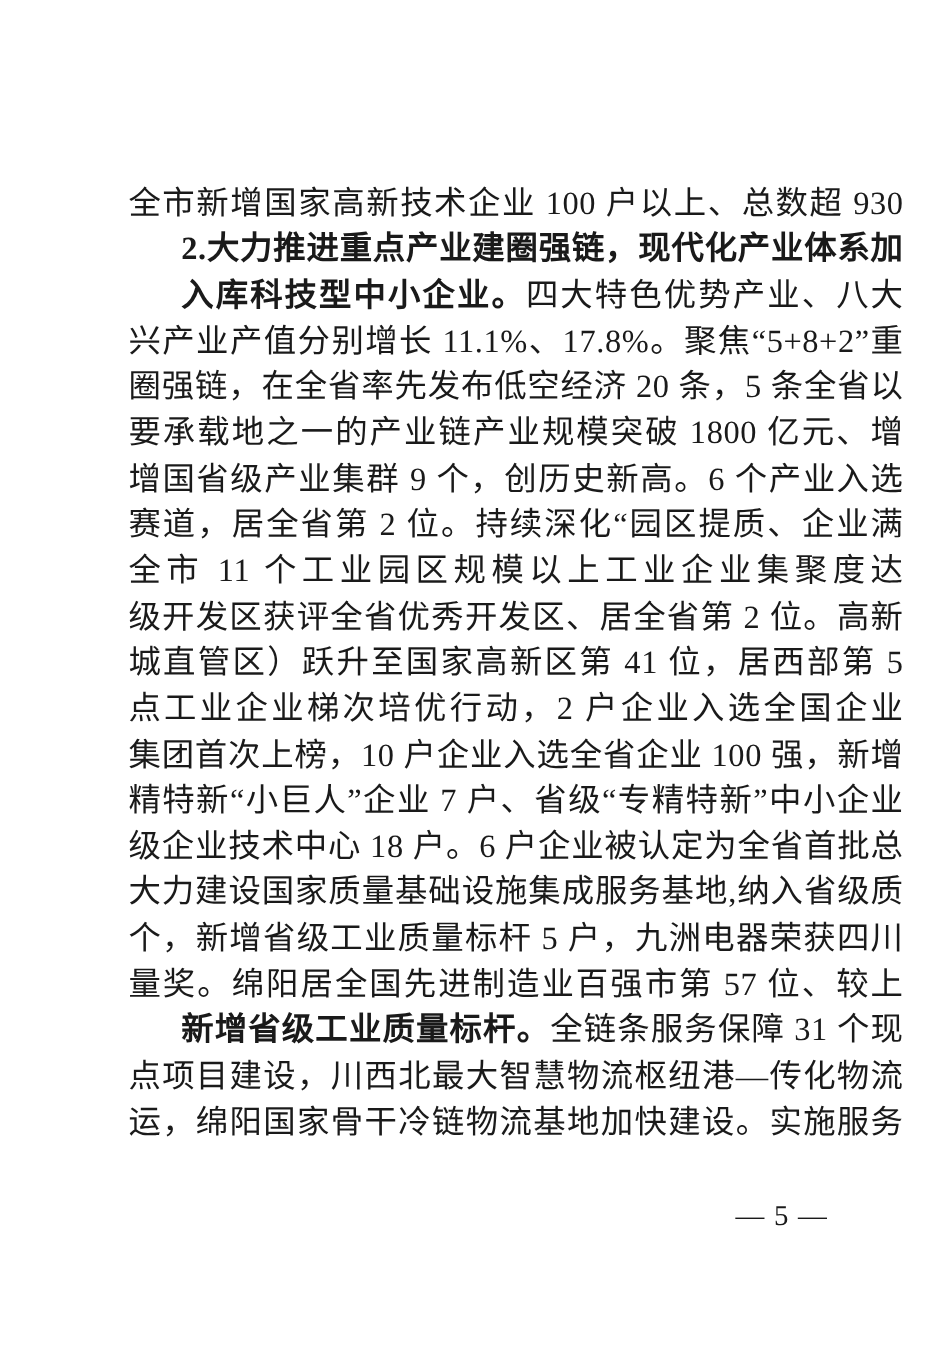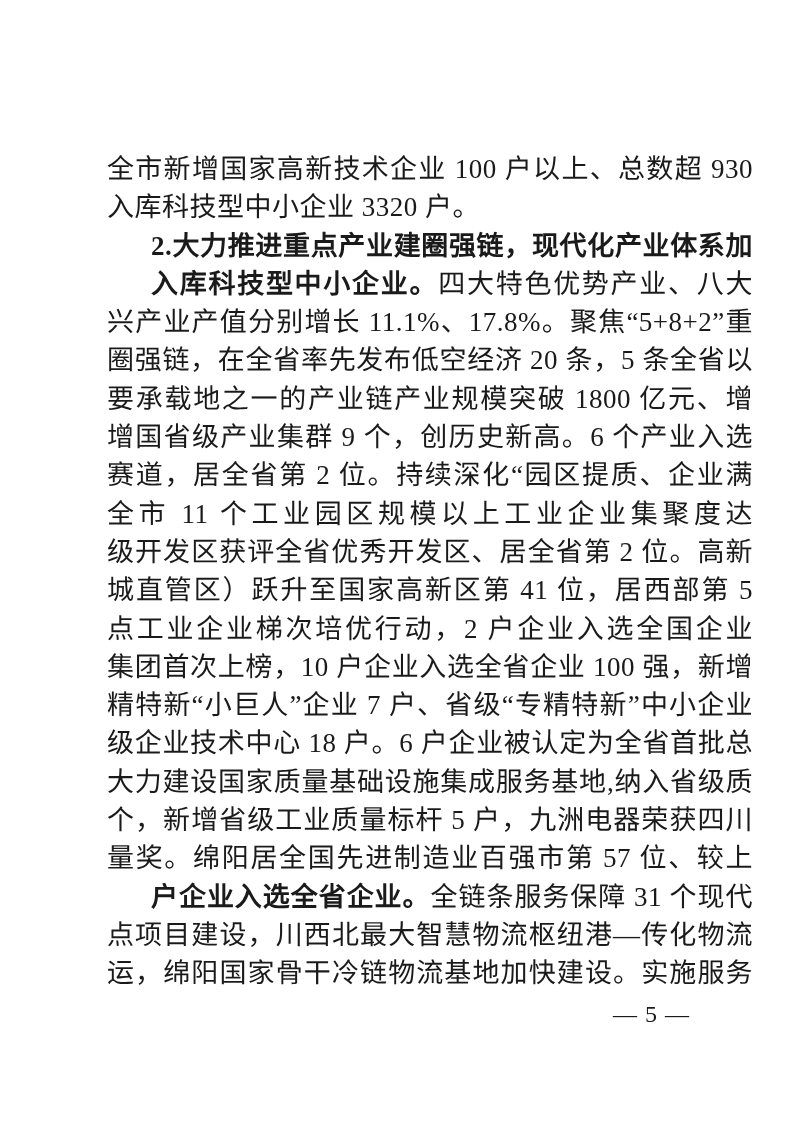--- a/index.html
+++ b/index.html
@@ -50,36 +50,35 @@
     color: #1a1a1a;
     white-space: nowrap;
   }
 </style>
 </head>
 <body>
 
 <div class="page">
   <div class="doc-body" id="doc-body">
       <div class="line fill"><span class="seg">全市新增国家高新技术企业 100 户以上、总数超 930 户，评价</span></div>
-      <div class="line"><span class="seg">入库科技型中小企业 3320 户。</span></div>
       <div class="line indent"><span class="seg bold">2.大力推进重点产业建圈强链，现代化产业体系加速构建</span></div>
       <div class="line indent fill"><span class="seg bold">入库科技型中小企业。</span><span class="seg">四大特色优势产业、八大战略性新</span></div>
       <div class="line fill"><span class="seg">兴产业产值分别增长 11.1%、17.8%。聚焦“5+8+2”重点产业建</span></div>
       <div class="line fill"><span class="seg">圈强链，在全省率先发布低空经济 20 条，5 条全省以绵阳为主</span></div>
       <div class="line fill"><span class="seg">要承载地之一的产业链产业规模突破 1800 亿元、增长 20%。新</span></div>
       <div class="line fill"><span class="seg">增国省级产业集群 9 个，创历史新高。6 个产业入选全省产业新</span></div>
       <div class="line fill"><span class="seg">赛道，居全省第 2 位。持续深化“园区提质、企业满园”行动，</span></div>
       <div class="line fill"><span class="seg">全市 11 个工业园区规模以上工业企业集聚度达 75%，3 个国省</span></div>
       <div class="line fill"><span class="seg">级开发区获评全省优秀开发区、居全省第 2 位。高新区（科技</span></div>
       <div class="line fill"><span class="seg">城直管区）跃升至国家高新区第 41 位，居西部第 5 位。实施重</span></div>
       <div class="line fill"><span class="seg">点工业企业梯次培优行动，2 户企业入选全国企业 500 强、九洲</span></div>
       <div class="line fill"><span class="seg">集团首次上榜，10 户企业入选全省企业 100 强，新增国家级专</span></div>
       <div class="line fill"><span class="seg">精特新“小巨人”企业 7 户、省级“专精特新”中小企业 112 户、省</span></div>
       <div class="line fill"><span class="seg">级企业技术中心 18 户。6 户企业被认定为全省首批总部企业。</span></div>
       <div class="line fill"><span class="seg">大力建设国家质量基础设施集成服务基地,纳入省级质量强链 2</span></div>
       <div class="line fill"><span class="seg">个，新增省级工业质量标杆 5 户，九洲电器荣获四川省天府质</span></div>
       <div class="line fill"><span class="seg">量奖。绵阳居全国先进制造业百强市第 57 位、较上年上升 9 位。</span></div>
-      <div class="line indent fill"><span class="seg bold">户企业入选全省企业。</span><span class="seg">全链条服务保障 31 个现代服务业重</span></div>
+      <div class="line indent fill"><span class="seg bold">新增省级工业质量标杆。</span><span class="seg">全链条服务保障 31 个现代服务业重</span></div>
       <div class="line fill"><span class="seg">点项目建设，川西北最大智慧物流枢纽港—传化物流港建成投</span></div>
       <div class="line fill"><span class="seg">运，绵阳国家骨干冷链物流基地加快建设。实施服务业主体聚</span></div>
     </div>
   <div class="page-number">— 5 —</div>
 </div>
 
 </body></html>

